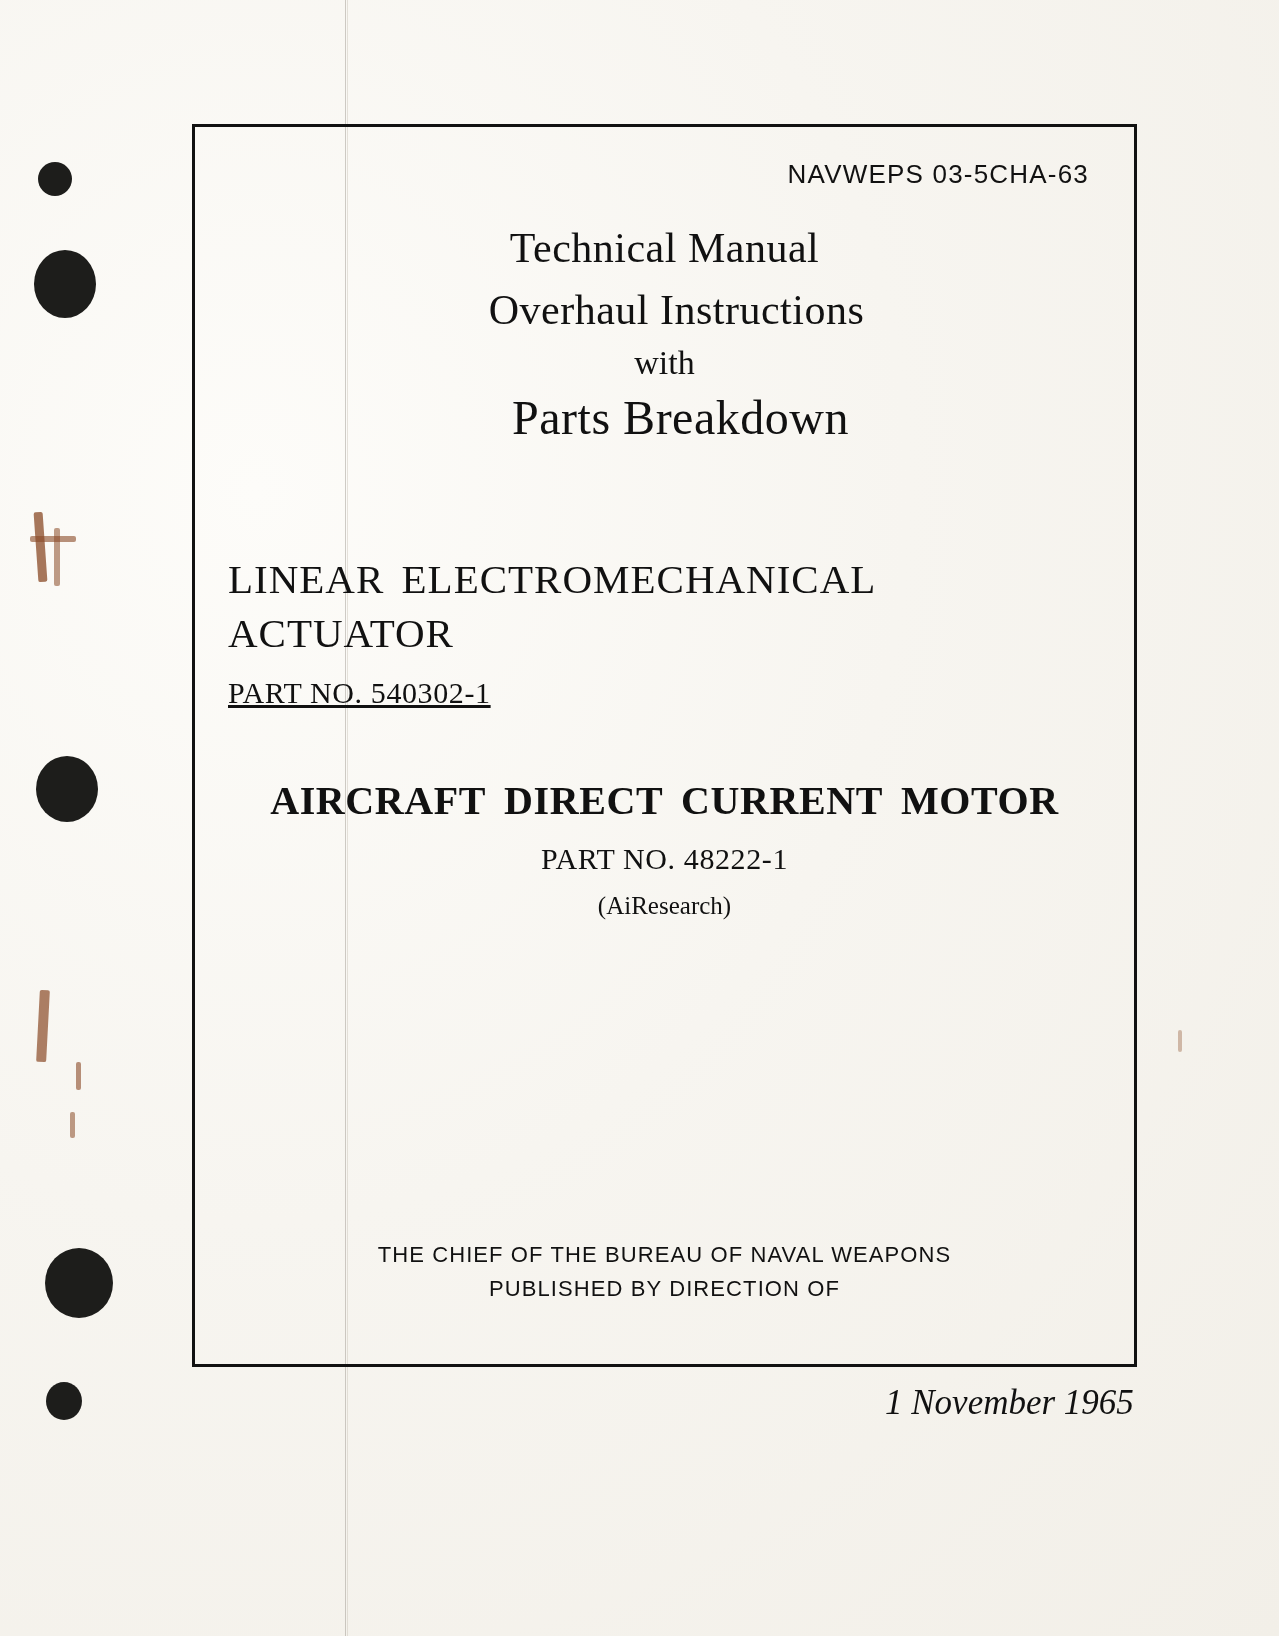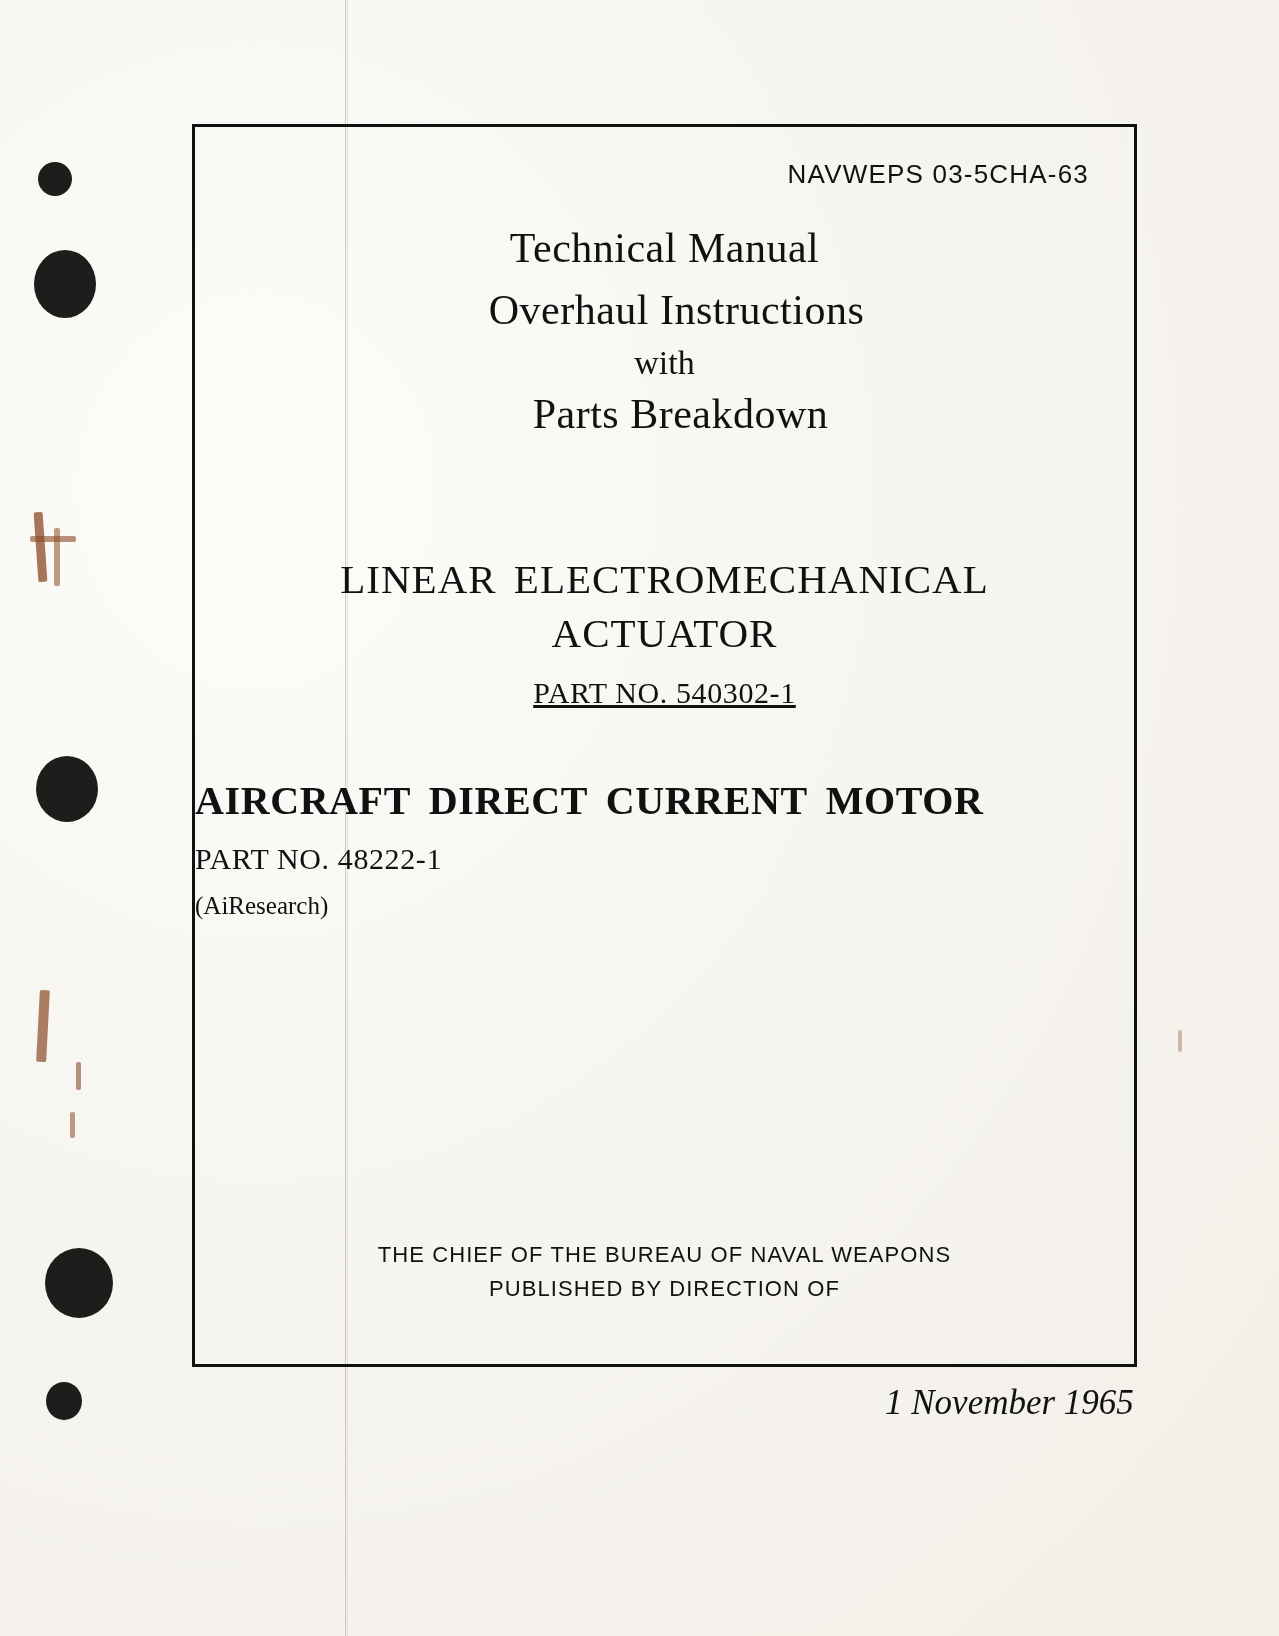--- a/index.html
+++ b/index.html
@@ -96,53 +96,54 @@
     line-height: 1.3;
     margin-top: 8px;
     padding-left: 24px;
   }
   .title-line-3 {
     font-size: 34px;
     line-height: 1.3;
     margin-top: 4px;
   }
   .title-line-4 {
-    font-size: 42px;
+    font-size: 48px;
     letter-spacing: 0.5px;
     line-height: 1.3;
     margin-top: 2px;
     padding-left: 32px;
   }
 
   .assembly-block {
     position: absolute;
     top: 425px;
     left: 0;
     right: 0;
-    text-align: center;
+    text-align: left;
+    padding-left: 33px;
   }
   .assembly-name {
     font-size: 41px;
     letter-spacing: 1px;
     line-height: 1.32;
     word-spacing: 6px;
   }
   .assembly-part {
     font-size: 30px;
     letter-spacing: 0.6px;
     margin-top: 16px;
     text-decoration: underline;
   }
 
   .motor-block {
     position: absolute;
     top: 650px;
     left: 0;
     right: 0;
-    text-align: left;
+    text-align: center;
   }
   .motor-name {
     font-size: 40px;
     font-weight: bold;
     letter-spacing: 0.6px;
     word-spacing: 8px;
   }
   .motor-part {
     font-size: 30px;
     letter-spacing: 0.6px;

